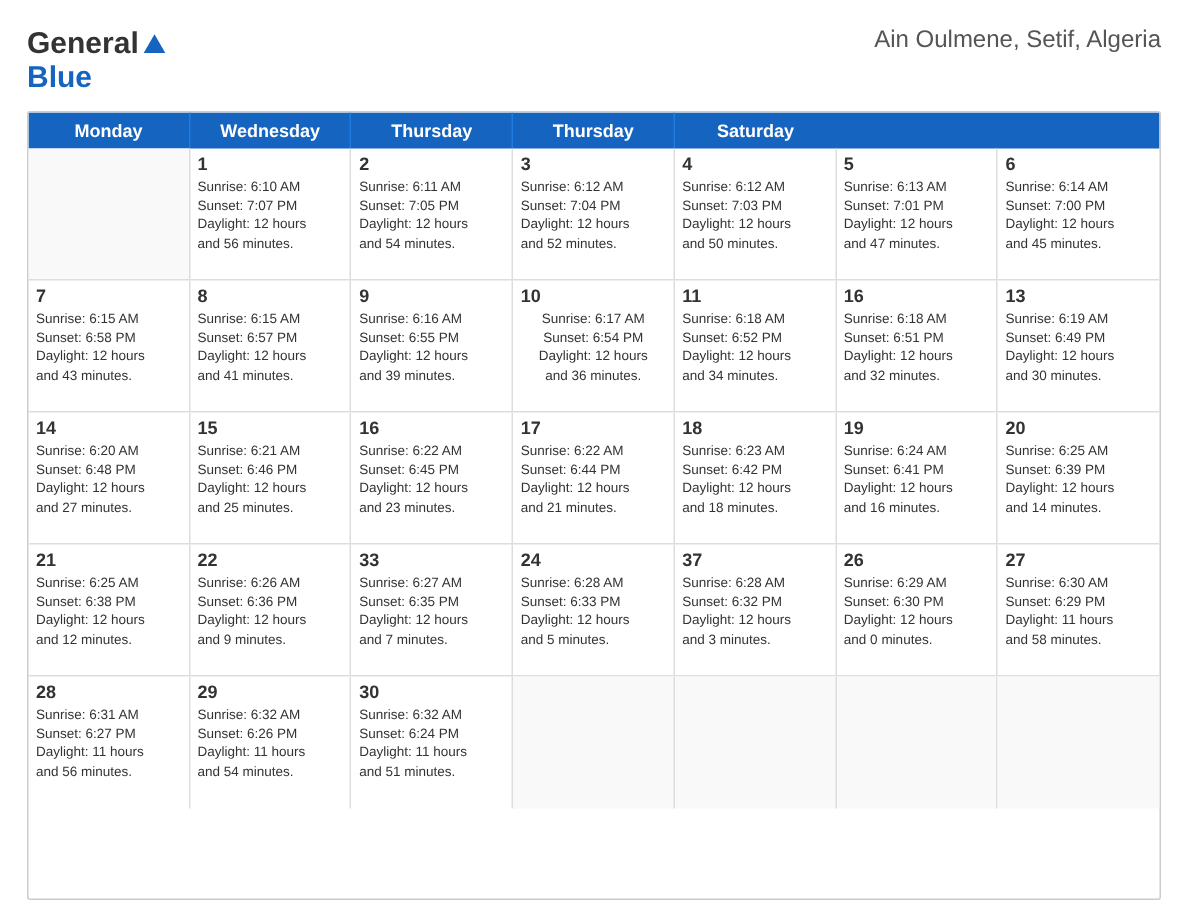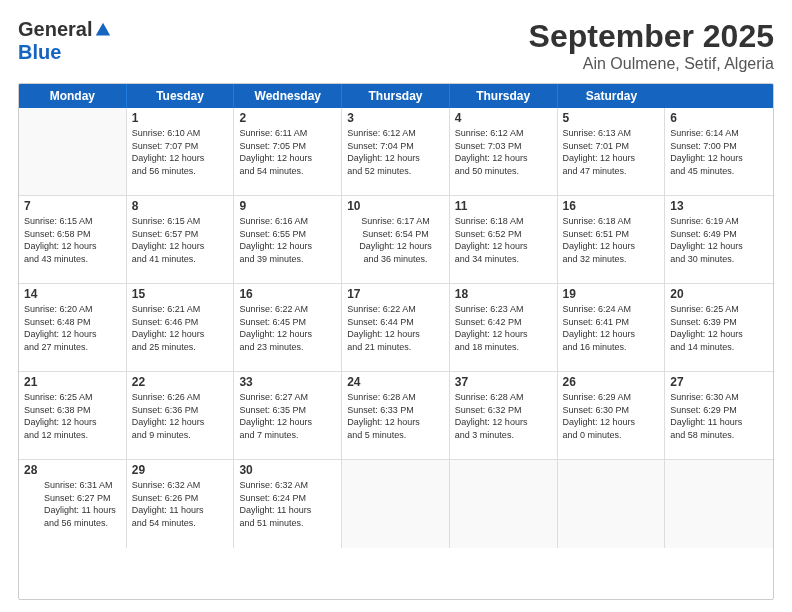--- a/index.html
+++ b/index.html
@@ -115,29 +115,27 @@
     <div class="logo">
       <div class="logo-text">
         <span class="logo-general">General</span>
         <svg class="logo-icon" viewBox="0 0 20 20">
           <polygon points="10,2 18,16 2,16" fill="#1565c0"></polygon>
         </svg>
       </div>
       <div style="font-size: 20px; font-weight: bold; color: rgb(21, 101, 192);">Blue</div>
     </div>
     <div class="title-block">
-      <h1>September 2025</h1>
       <h2>Ain Oulmene, Setif, Algeria</h2>
     </div>
   </div>
 
   <div class="calendar">
     <div class="cal-header">
       <div class="cal-header-cell">Monday</div>
-      <div class="cal-header-cell">Tuesday</div>
       <div class="cal-header-cell">Wednesday</div>
       <div class="cal-header-cell">Thursday</div>
       <div class="cal-header-cell">Thursday</div>
       <div class="cal-header-cell">Saturday</div>
     </div>
     <div class="cal-body" id="cal-body">
         <div class="cal-row" style="min-height: 88px;">
           <div class="cal-cell empty"></div>
           <div class="cal-cell">
             <span class="day-num">1</span>
@@ -331,21 +329,21 @@
             <span class="day-num">27</span>
             <div class="cell-info" style="white-space: pre-line;">Sunrise: 6:30 AM
 Sunset: 6:29 PM
 Daylight: 11 hours
 and 58 minutes.</div>
           </div>
         </div>
         <div class="cal-row" style="min-height: 88px;">
           <div class="cal-cell">
             <span class="day-num">28</span>
-            <div class="cell-info" style="white-space: pre-line; margin-left: 20px;">Sunrise: 6:31 AM
+            <div class="cell-info" style="white-space: pre-line;">Sunrise: 6:31 AM
 Sunset: 6:27 PM
 Daylight: 11 hours
 and 56 minutes.</div>
           </div>
           <div class="cal-cell">
             <span class="day-num">29</span>
             <div class="cell-info" style="white-space: pre-line;">Sunrise: 6:32 AM
 Sunset: 6:26 PM
 Daylight: 11 hours
 and 54 minutes.</div>

